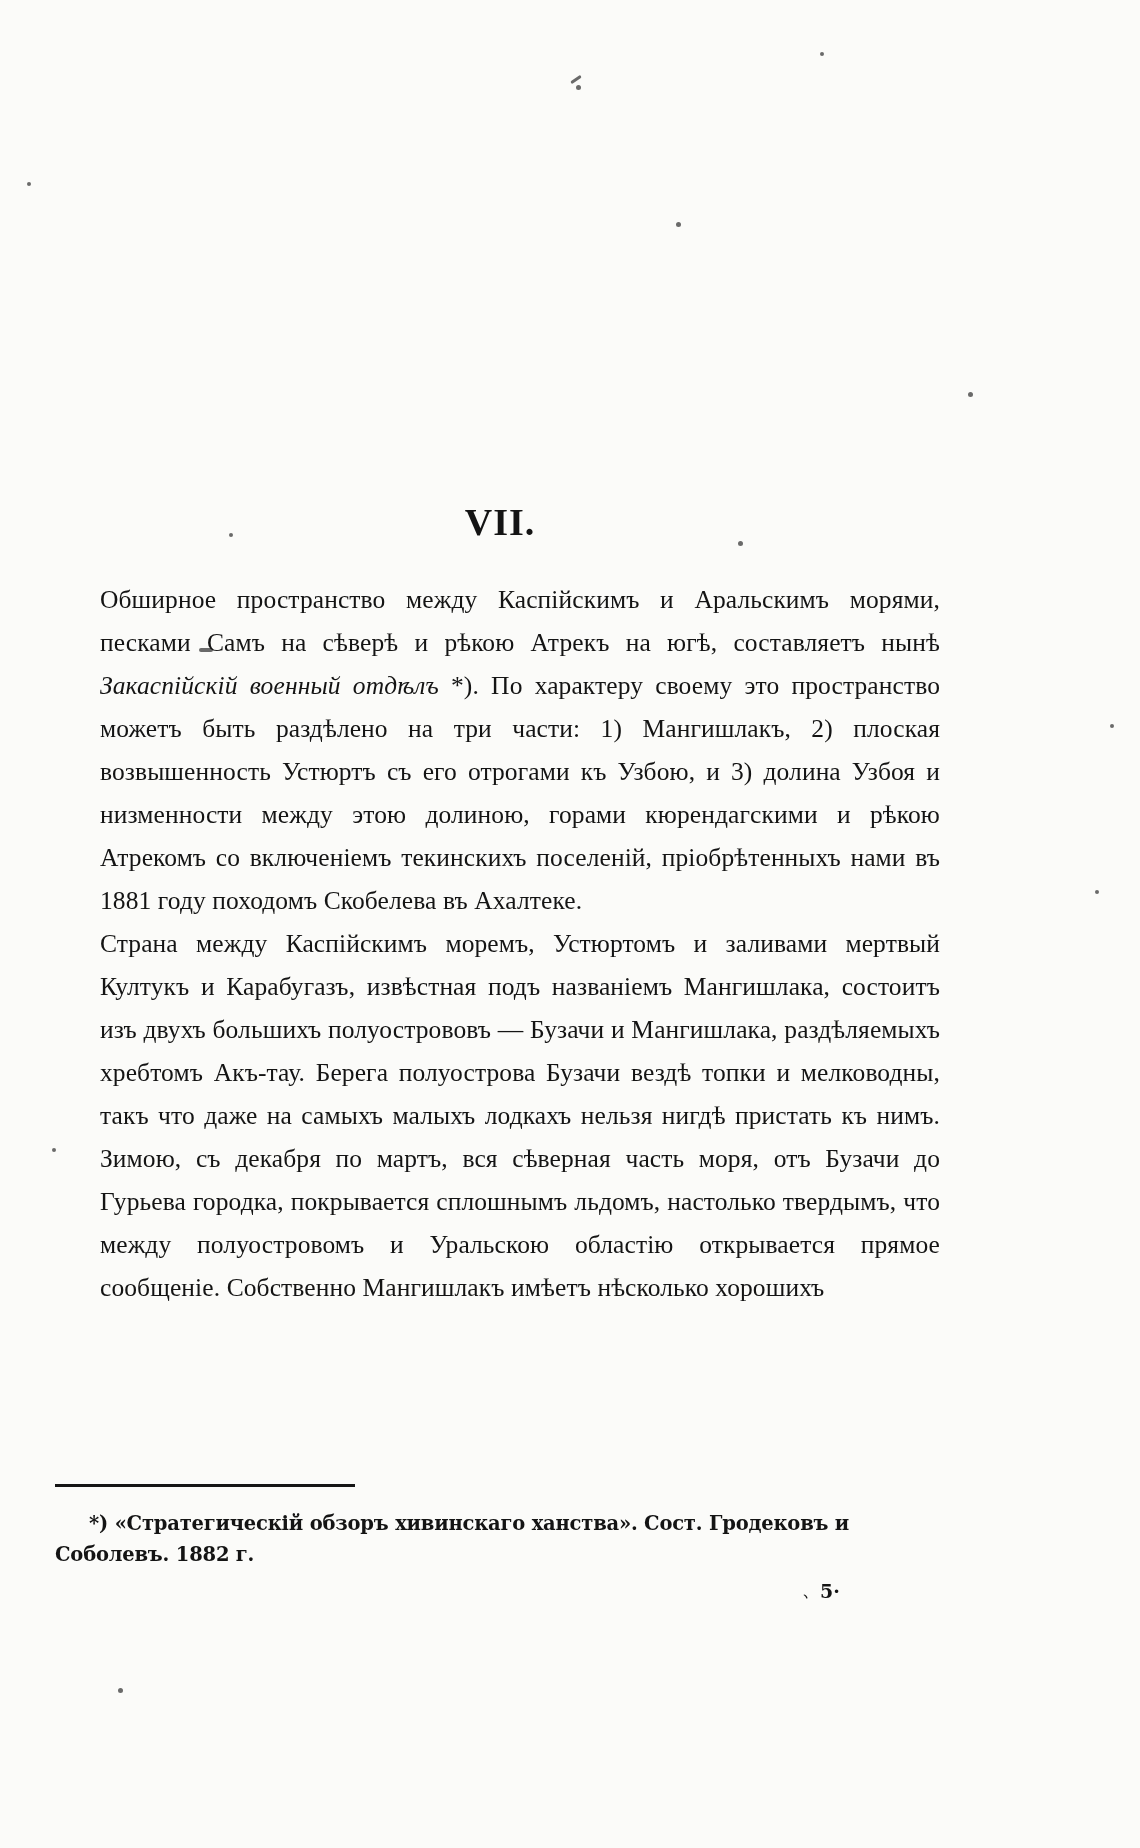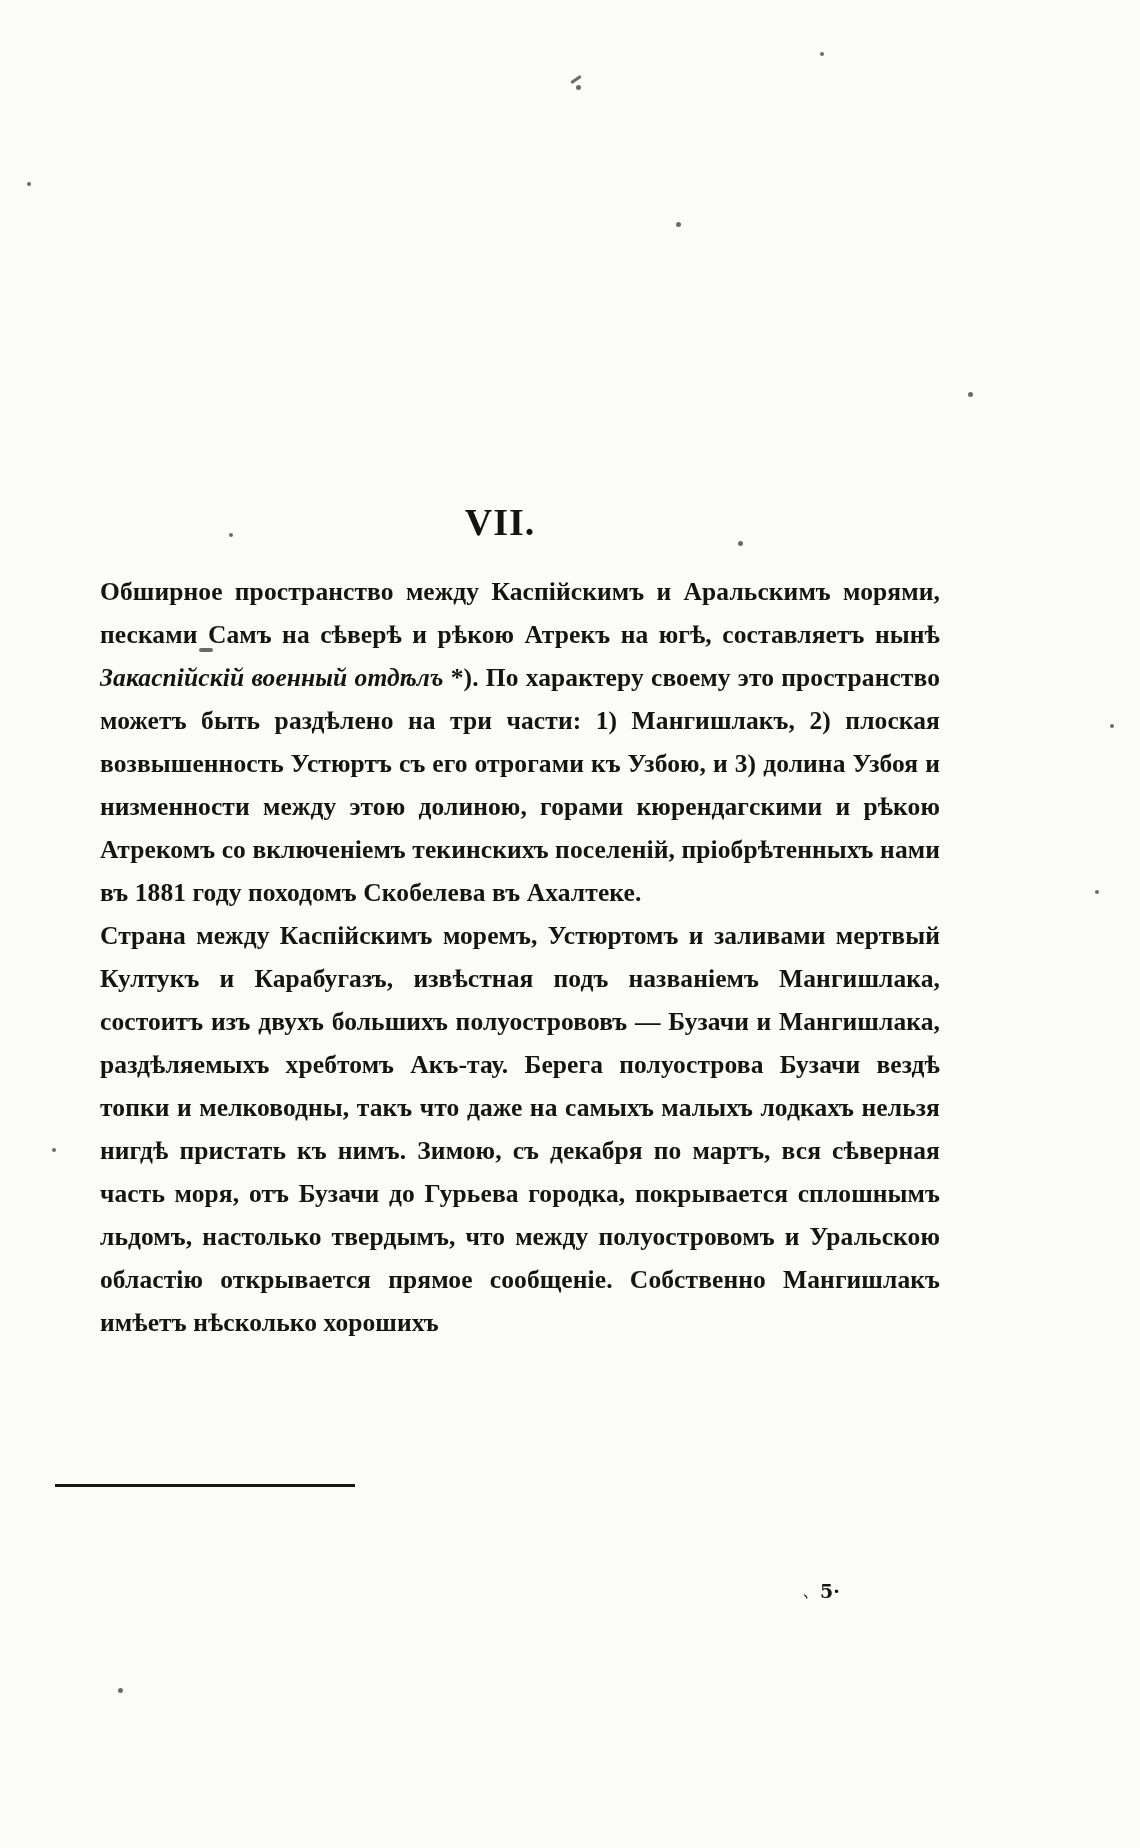--- a/index.html
+++ b/index.html
@@ -38,25 +38,25 @@
     font-family: "Liberation Serif", serif;
   }
   .chapter-title {
     margin: 52px 0 0 70px;
     font-size: 20px;
     font-weight: bold;
     letter-spacing: 6px;
     font-family: "DejaVu Serif", serif;
   }
   .body-text {
-    margin: 26px 0 0 0;
+    margin: 34px 0 0 0;
     font-size: 25.5px;
     line-height: 43px;
     text-align: justify;
-    font-weight: bold;
+    font-weight: normal;
     font-family: "Liberation Serif", serif;
     letter-spacing: 0.1px;
   }
   .body-text p {
     margin: 0;
     text-indent: 0;
   }
   .body-text p + p {
     margin-top: 0px;
   }
@@ -123,18 +123,21 @@
 
 
     <div class="body-text">
       <p><span>Обширное пространство между Каспійскимъ и Аральскимъ морями, песками Самъ на сѣверѣ и рѣкою Атрекъ на югѣ, составляетъ нынѣ </span><span class="ital">Закаспійскій военный отдѣлъ</span><span> *). По характеру своему это пространство можетъ быть раздѣлено на три части: 1) Мангишлакъ, 2) плоская возвышенность Устюртъ съ его отрогами къ Узбою, и 3) долина Узбоя и низменности между этою долиною, горами кюрендагскими и рѣкою Атрекомъ со включеніемъ текинскихъ поселеній, пріобрѣтенныхъ нами въ 1881 году походомъ Скобелева въ Ахалтеке.</span></p>
       <p>Страна между Каспійскимъ моремъ, Устюртомъ и заливами мертвый Култукъ и Карабугазъ, извѣстная подъ названіемъ Мангишлака, состоитъ изъ двухъ большихъ полуострововъ — Бузачи и Мангишлака, раздѣляемыхъ хребтомъ Акъ-тау. Берега полуострова Бузачи вездѣ топки и мелководны, такъ что даже на самыхъ малыхъ лодкахъ нельзя нигдѣ пристать къ нимъ. Зимою, съ декабря по мартъ, вся сѣверная часть моря, отъ Бузачи до Гурьева городка, покрывается сплошнымъ льдомъ, настолько твердымъ, что между полуостровомъ и Уральскою областію открывается прямое сообщеніе. Собственно Мангишлакъ имѣетъ нѣсколько хорошихъ</p>
     </div>
   </div>
 
   <div class="fn-rule"></div>
 
+  <div class="footnote">
+    <span class="fn-indent"></span><span>*)</span> <span>«Стратегическій обзоръ хивинскаго ханства». Сост. Гродековъ и Соболевъ. 1882 г.</span>
+  </div>
 
   <div class="page-num">
     <span class="tick">﹅</span><span>5</span><span>·</span>
   </div>
 
 </div>
 
 </body></html>

